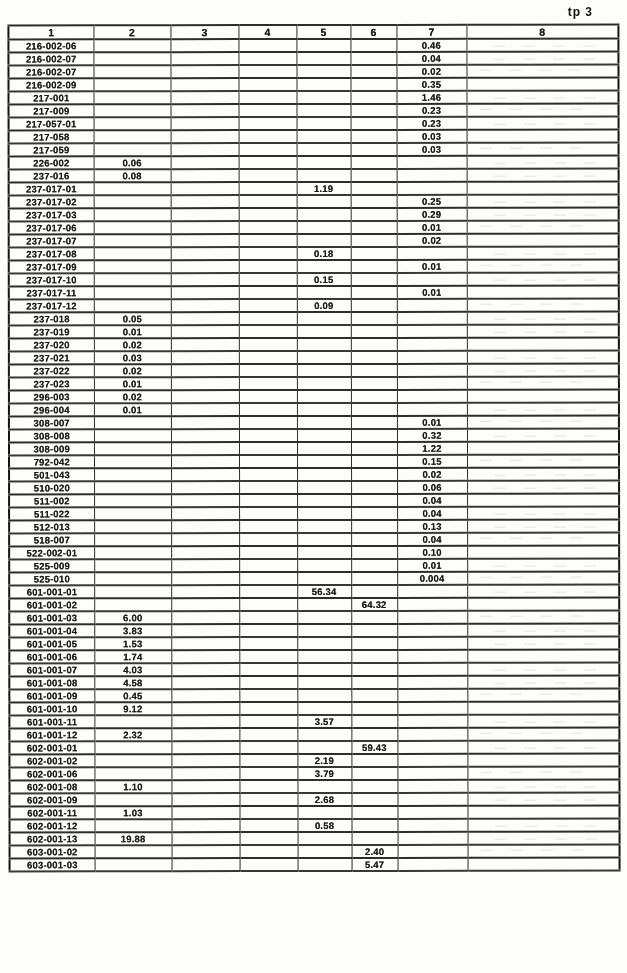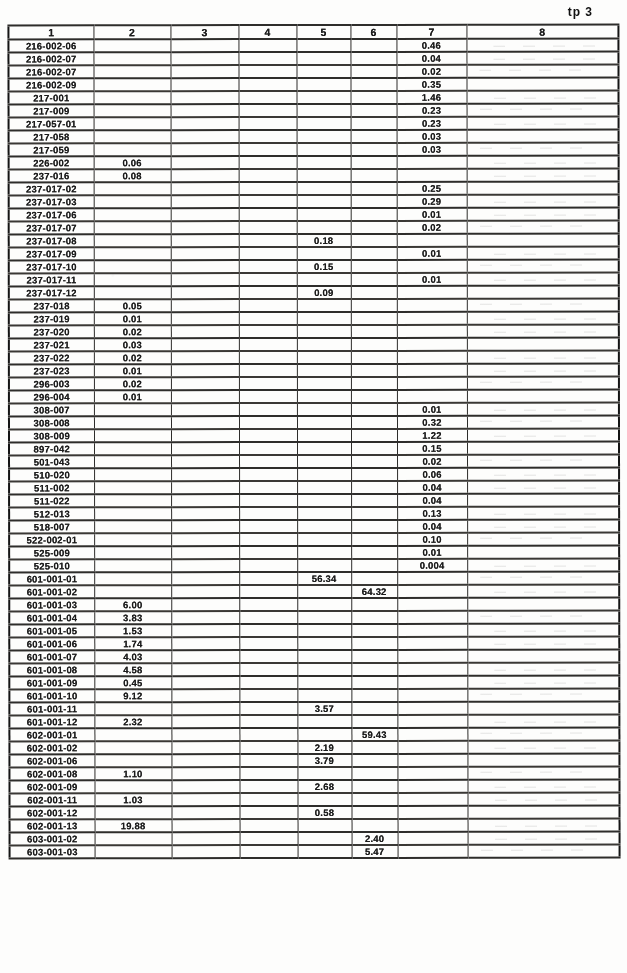--- a/index.html
+++ b/index.html
@@ -211,20 +211,30 @@
     <td class="c0">237-016</td>
     <td class="c1">0.08</td>
     <td class="c2"></td>
     <td class="c3"></td>
     <td class="c4"></td>
     <td class="c5"></td>
     <td class="c6"></td>
     <td class="c7"></td>
   </tr>
         <tr>
+    <td class="c0">237-017-01</td>
+    <td class="c1"></td>
+    <td class="c2"></td>
+    <td class="c3"></td>
+    <td class="c4">1.19</td>
+    <td class="c5"></td>
+    <td class="c6"></td>
+    <td class="c7"></td>
+  </tr>
+        <tr>
     <td class="c0">237-017-02</td>
     <td class="c1"></td>
     <td class="c2"></td>
     <td class="c3"></td>
     <td class="c4"></td>
     <td class="c5"></td>
     <td class="c6">0.25</td>
     <td class="c7"></td>
   </tr>
         <tr>
@@ -411,21 +421,21 @@
     <td class="c0">308-009</td>
     <td class="c1"></td>
     <td class="c2"></td>
     <td class="c3"></td>
     <td class="c4"></td>
     <td class="c5"></td>
     <td class="c6">1.22</td>
     <td class="c7"></td>
   </tr>
         <tr>
-    <td class="c0">897-042</td>
+    <td class="c0">792-042</td>
     <td class="c1"></td>
     <td class="c2"></td>
     <td class="c3"></td>
     <td class="c4"></td>
     <td class="c5"></td>
     <td class="c6">0.15</td>
     <td class="c7"></td>
   </tr>
         <tr>
     <td class="c0">501-043</td>

